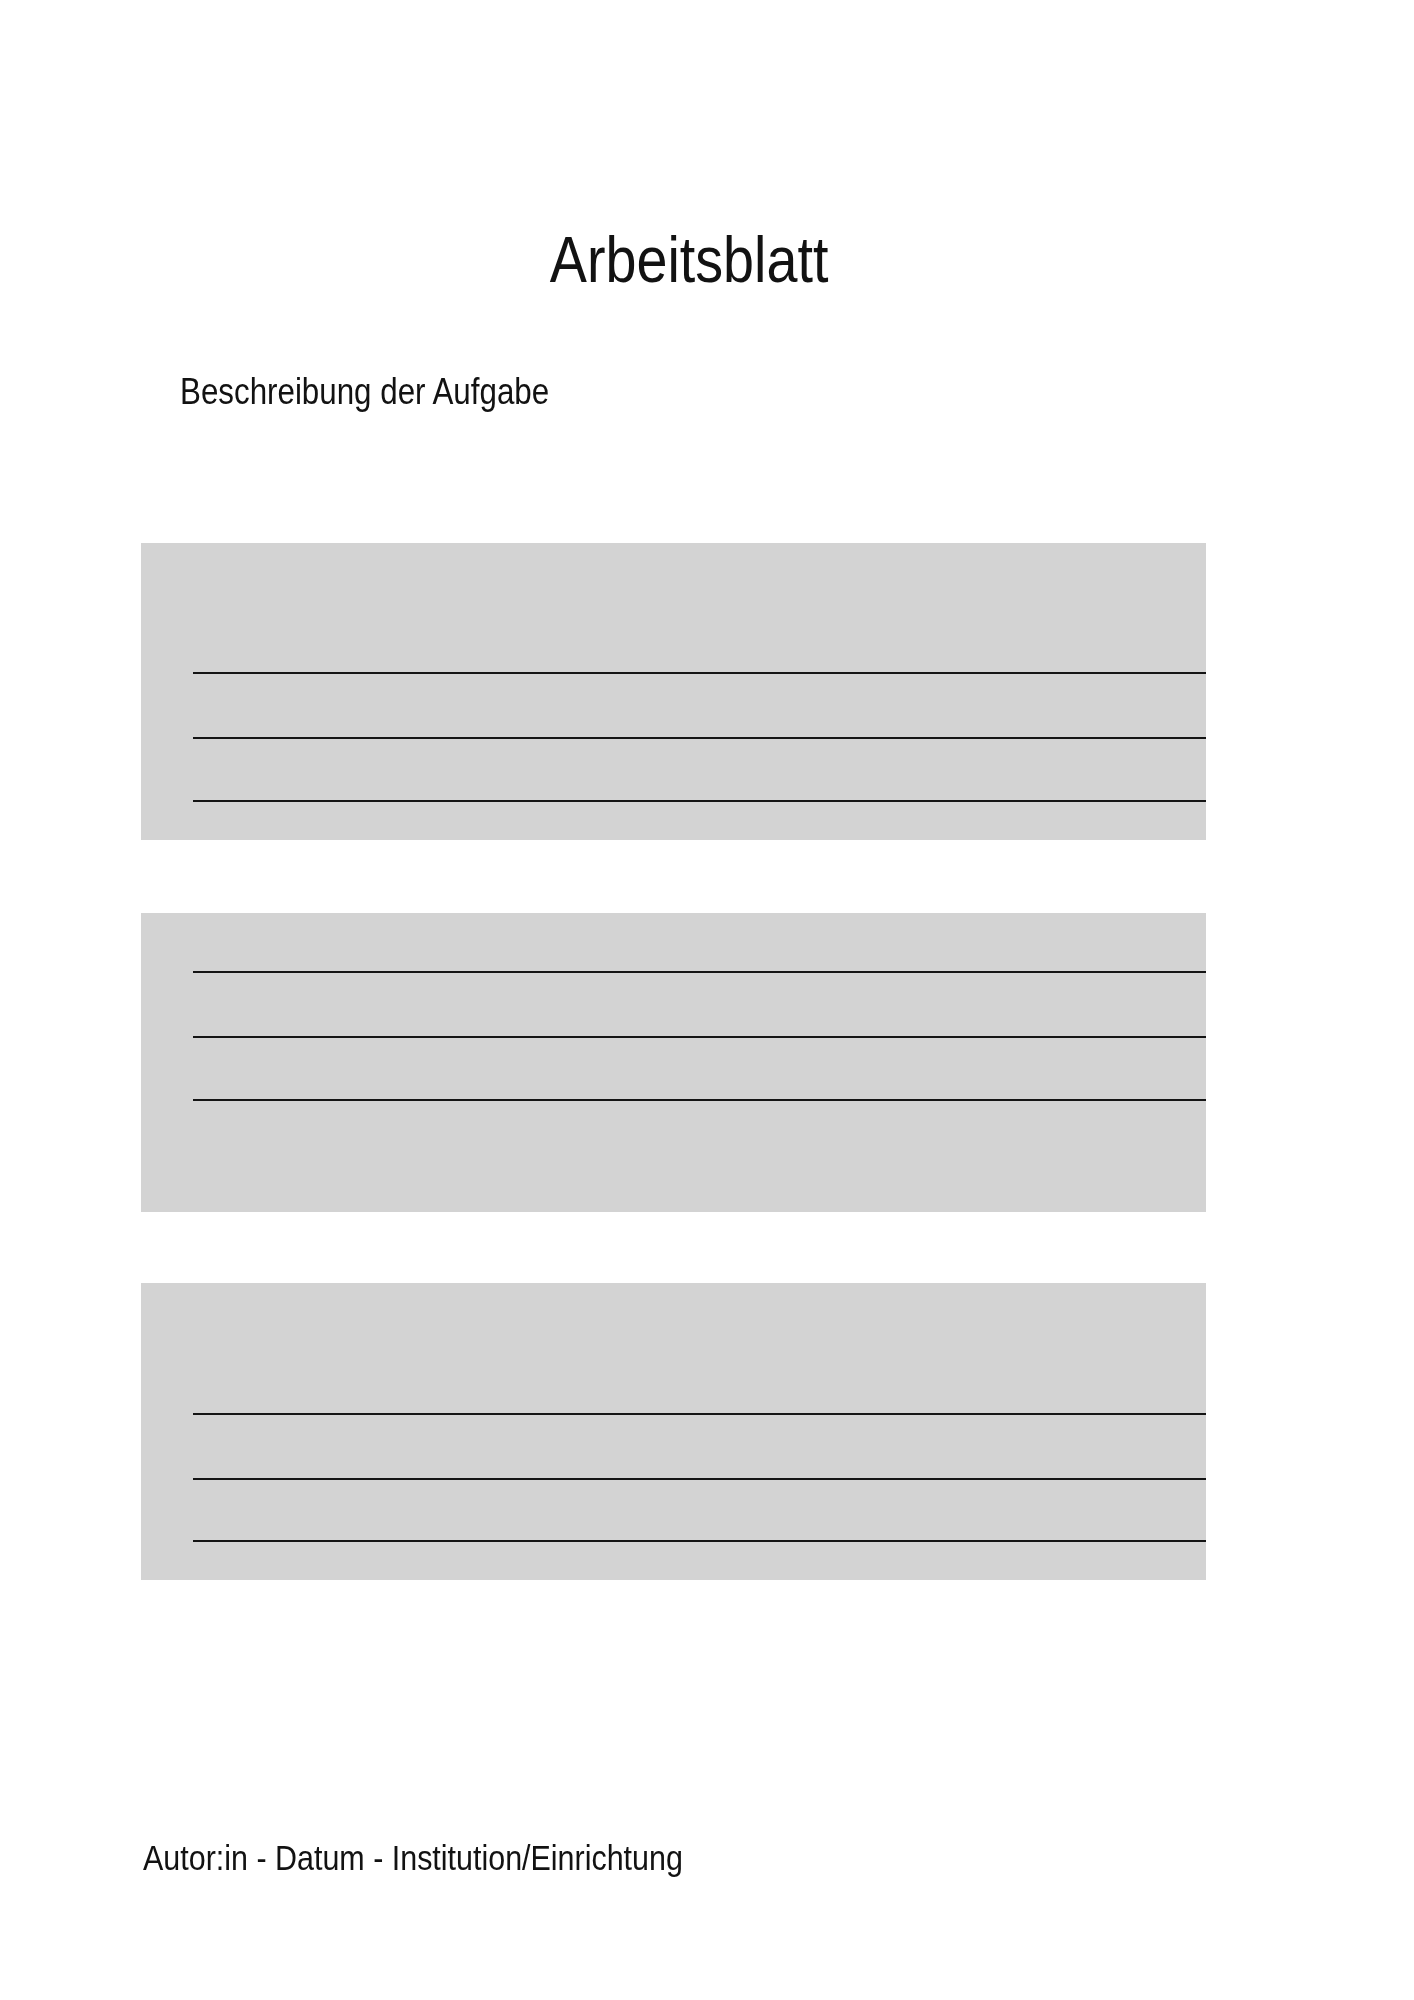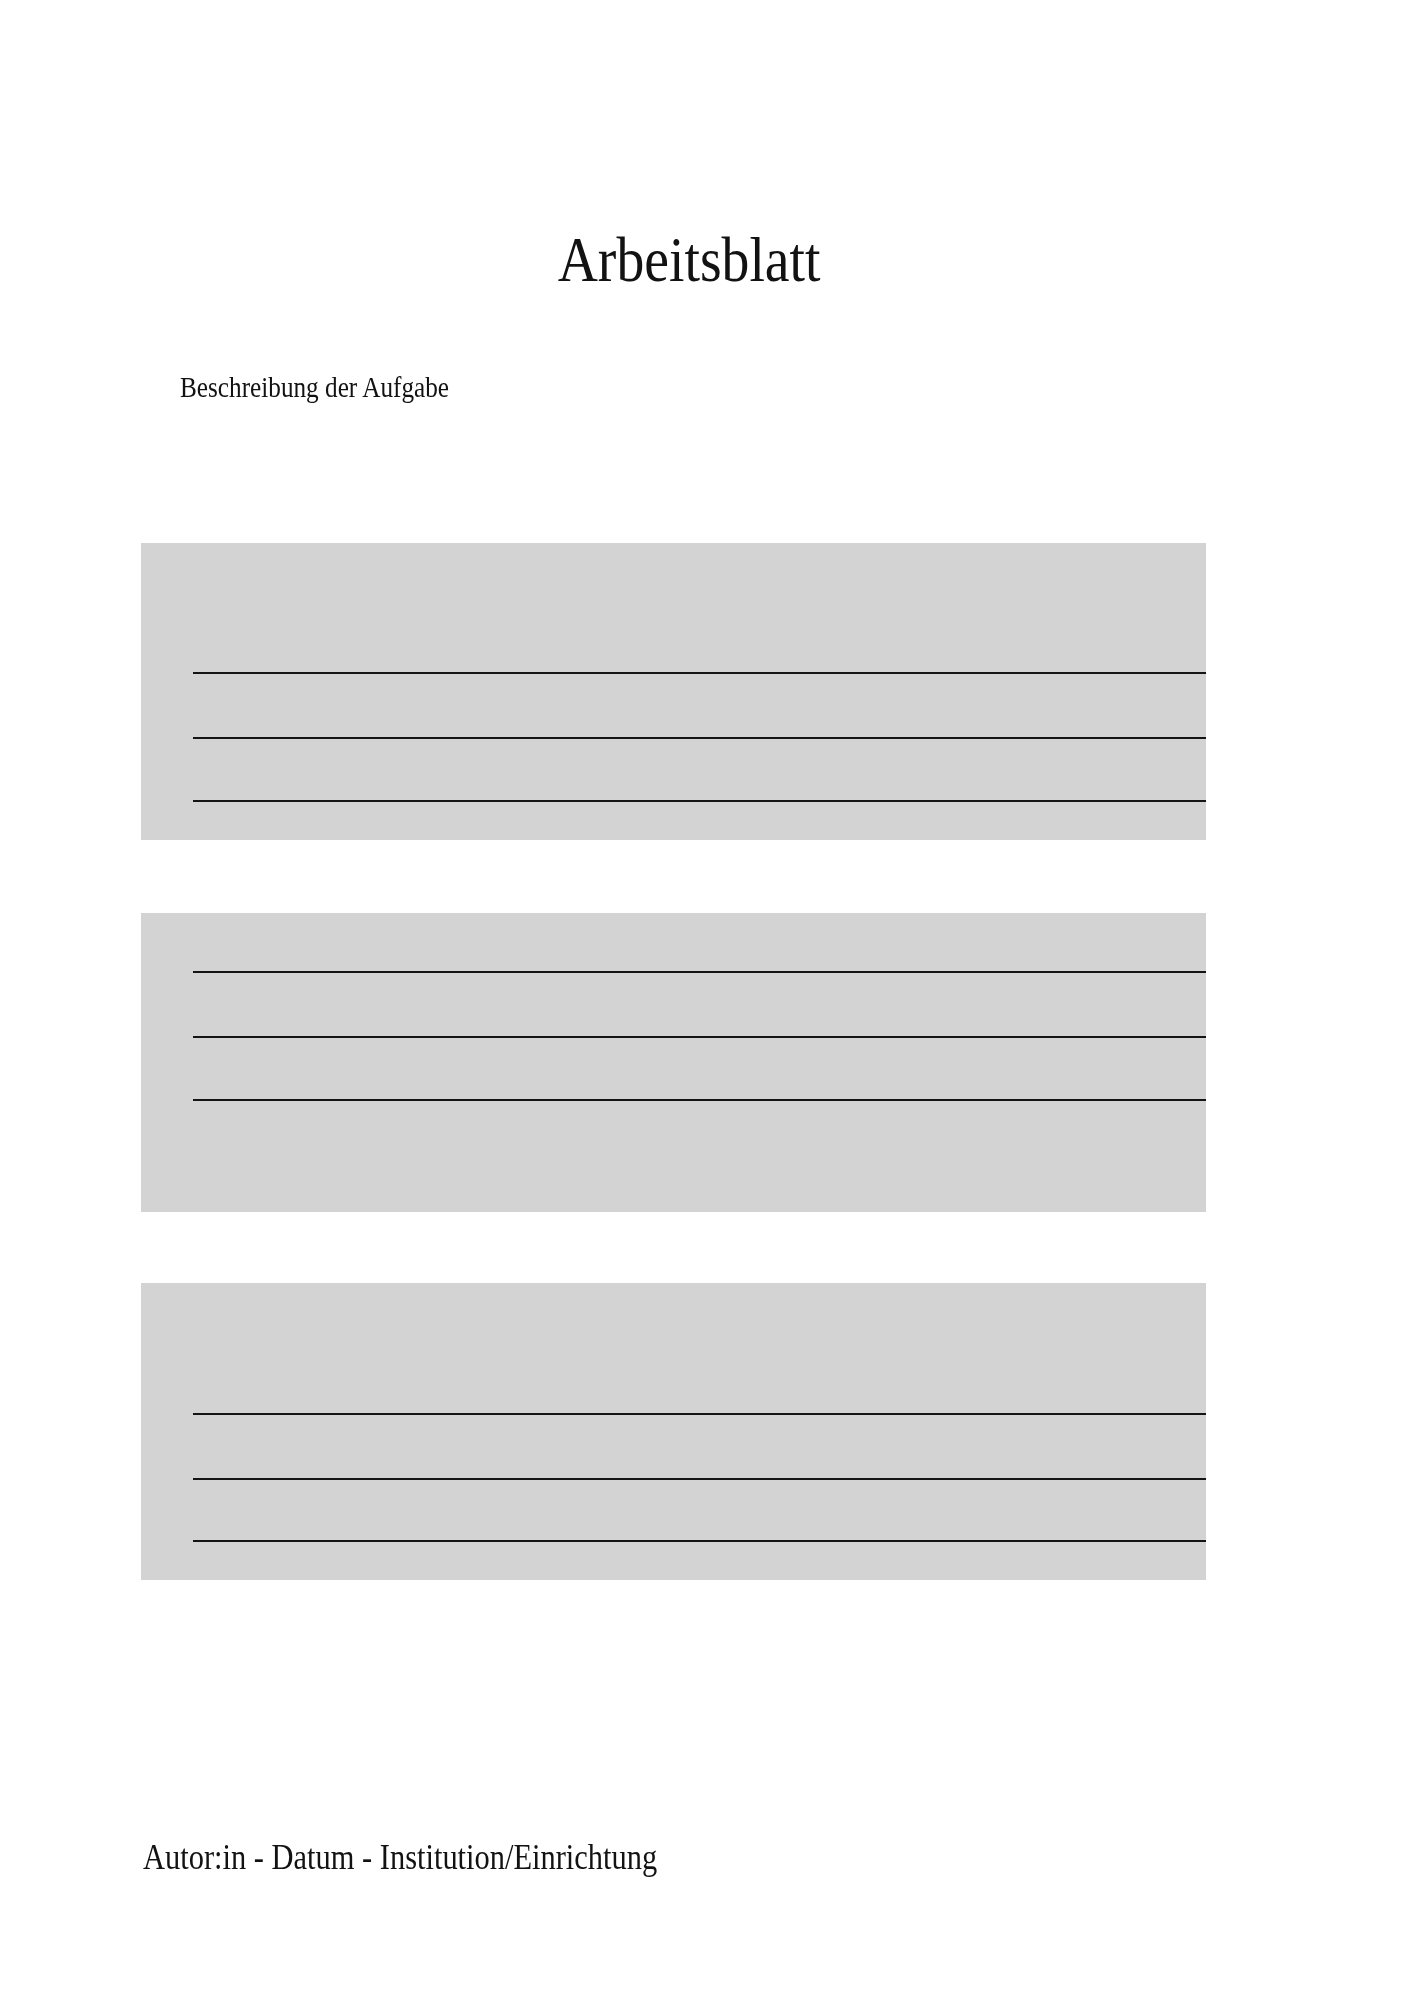--- a/index.html
+++ b/index.html
@@ -9,21 +9,21 @@
     --text: #121212;
   }
   * { margin: 0; padding: 0; box-sizing: border-box; }
   html, body { background: #fff; }
   .page {
     position: relative;
     width: 1206px;
     height: 2000px;
     background: var(--page-background);
     overflow: hidden;
-    font-family: Liberation Serif, serif;
+    font-family: Liberation Sans, sans-serif;
     color: var(--text);
     border-radius: 7px;
   }
   
   .condensed {
     display: inline-block;
     transform: scaleX(0.87);
     white-space: nowrap;
   }
   .title-wrap {
@@ -34,21 +34,21 @@
     text-align: center;
     font-size: 64px;
     line-height: 1.2;
     font-weight: 400;
   }
   .title-wrap .condensed { transform-origin: 50% 0; }
   .subtitle-wrap {
     position: absolute;
     top: 370px;
     left: 180px;
-    font-size: 29px;
+    font-size: 36px;
     line-height: 1.2;
     font-weight: 400;
   }
   .subtitle-wrap .condensed { transform-origin: 0 0; }
   .answer-box {
     position: absolute;
     left: 141px;
     width: 1130px;
     background: var(--answer-box-background);
   }

